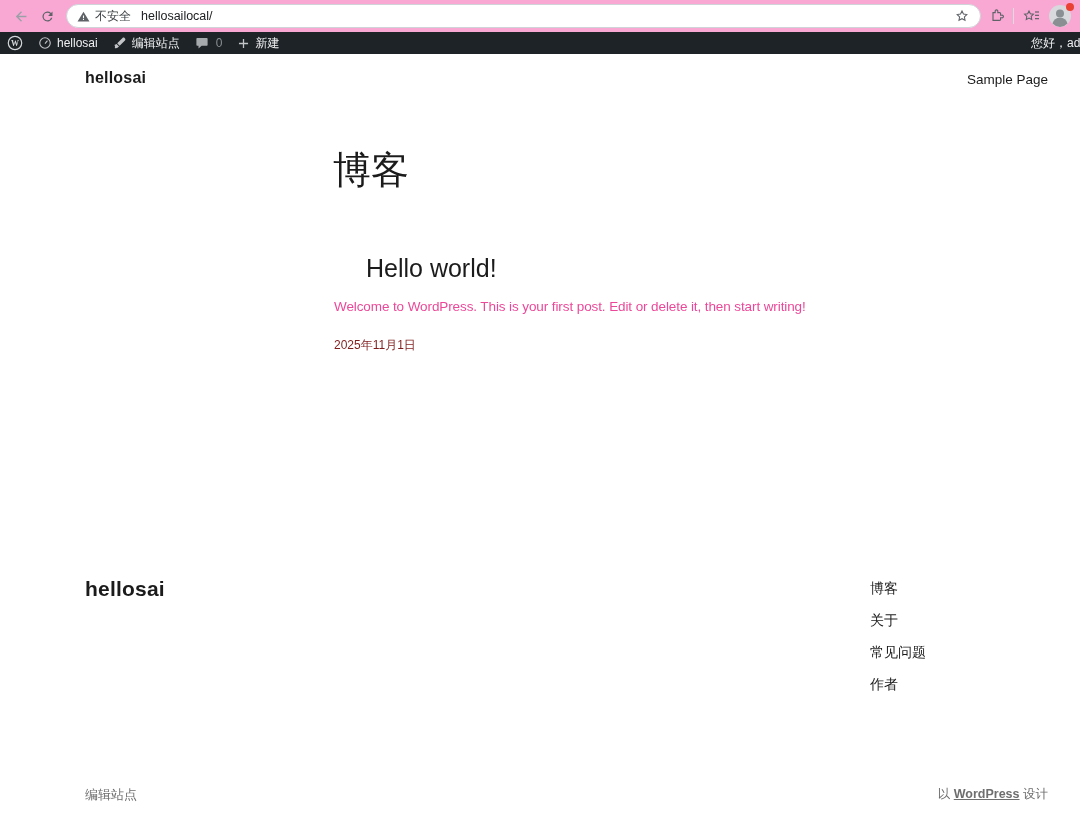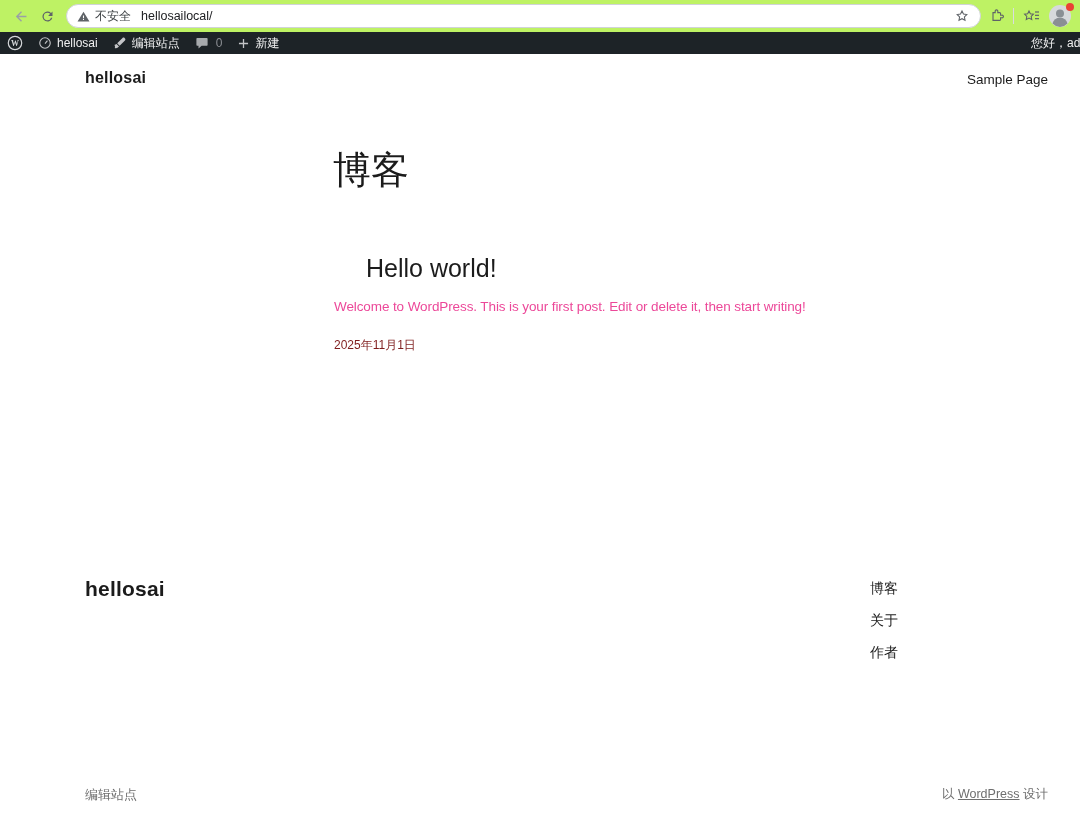--- a/index.html
+++ b/index.html
@@ -1,20 +1,20 @@
 <!DOCTYPE html>
 <html><head>
 <meta charset="utf-8">
 <style>
   * { box-sizing: border-box; margin: 0; padding: 0; }
   html, body { width: 1080px; height: 824px; overflow: hidden; background: #fff;
     font-family: "Liberation Sans", sans-serif; }
 
   
-  .browser-bar { height: 32px; width: 1080px; background: #bef264;
+  .browser-bar { height: 32px; width: 1080px; background: #f9a8d4;
     display: flex; align-items: center; padding: 0 8px; }
   .nav-btn { width: 26px; height: 26px; border-radius: 50%;
     display: flex; align-items: center; justify-content: center; flex: 0 0 auto; }
   .omnibox { flex: 1 1 auto; height: 24px; margin: 0 8px 0 6px;
     border: 1px solid #d0d3d8; border-radius: 13px; background: #fff;
     display: flex; align-items: center; padding: 0 10px; min-width: 0; }
   .sec-chip { display: flex; align-items: center; gap: 5px; flex: 0 0 auto; }
   .sec-label { font-size: 12px; color: #3c4043; }
   .url-text { font-size: 12.5px; color: #202124; margin-left: 10px; white-space: nowrap; }
   .omni-spacer { flex: 1 1 auto; }
@@ -54,21 +54,21 @@
     font-size: 21px; font-weight: 700; letter-spacing: .2px; }
   .footer-nav { position: absolute; left: 870px; top: 527px; display: flex; }
   .footer-col { display: flex; flex-direction: column; }
   .footer-col-1 { width: 152px; }
   .footer-link { font-size: 14px; color: #1b1b1b; height: 32px; line-height: 15px;
     cursor: pointer; }
   .footer-year { position: absolute; left: 85px; top: 732px; font-size: 13px;
     color: #6e6e6e; }
   .footer-credit { position: absolute; right: 32px; top: 732px; font-size: 12.5px;
     color: #6e6e6e; white-space: nowrap; }
-  .footer-credit .wp-link { text-decoration: underline; cursor: pointer; }
+  .footer-credit .wp-link { text-decoration: underline; cursor: pointer; font-weight: bold; }
 
   svg { display: block; }
 </style>
 </head>
 <body>
 
 <div class="browser-bar">
   <div class="nav-btn">
     <span>
       <svg width="17" height="17" viewBox="0 0 24 24" fill="#9aa0a6">
@@ -187,20 +187,21 @@
     <p class="post-excerpt">Welcome to WordPress. This is your first post. Edit or delete it, then start writing!</p>
     <div class="post-date">2025年11月1日</div>
   </div>
 
   <div class="footer-title">hellosai</div>
 
   <div class="footer-nav">
     <div class="footer-col footer-col-1">
       <span class="footer-link">博客</span>
       <span class="footer-link">关于</span>
+      <span class="footer-link">常见问题</span>
       <span class="footer-link">作者</span>
     </div>
   </div>
 
   <div class="footer-year">编辑站点</div>
 
   <div class="footer-credit"><span>以 </span><span class="wp-link">WordPress</span><span> 设计</span></div>
 </div>
 
 </body></html>

